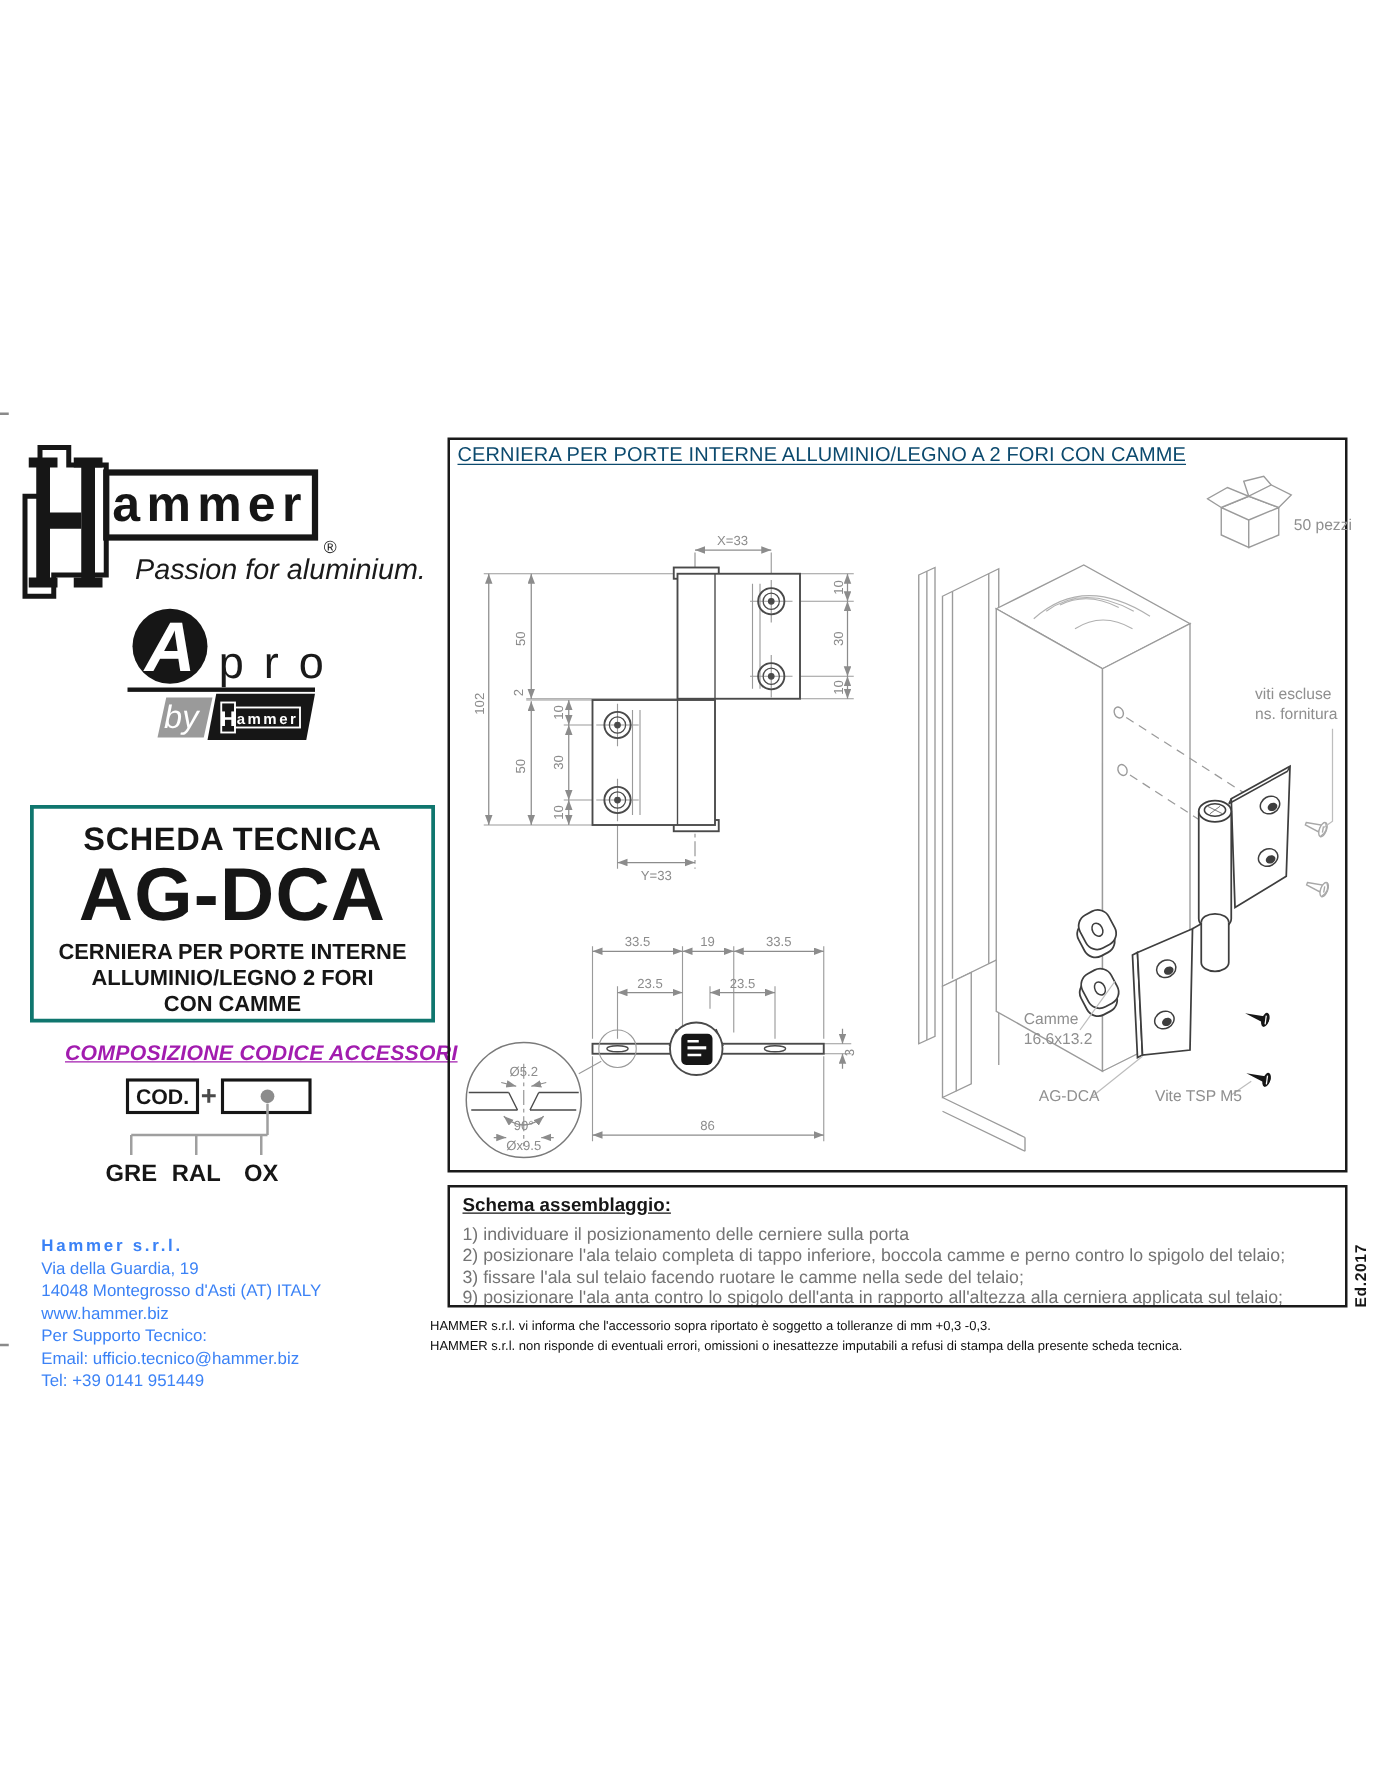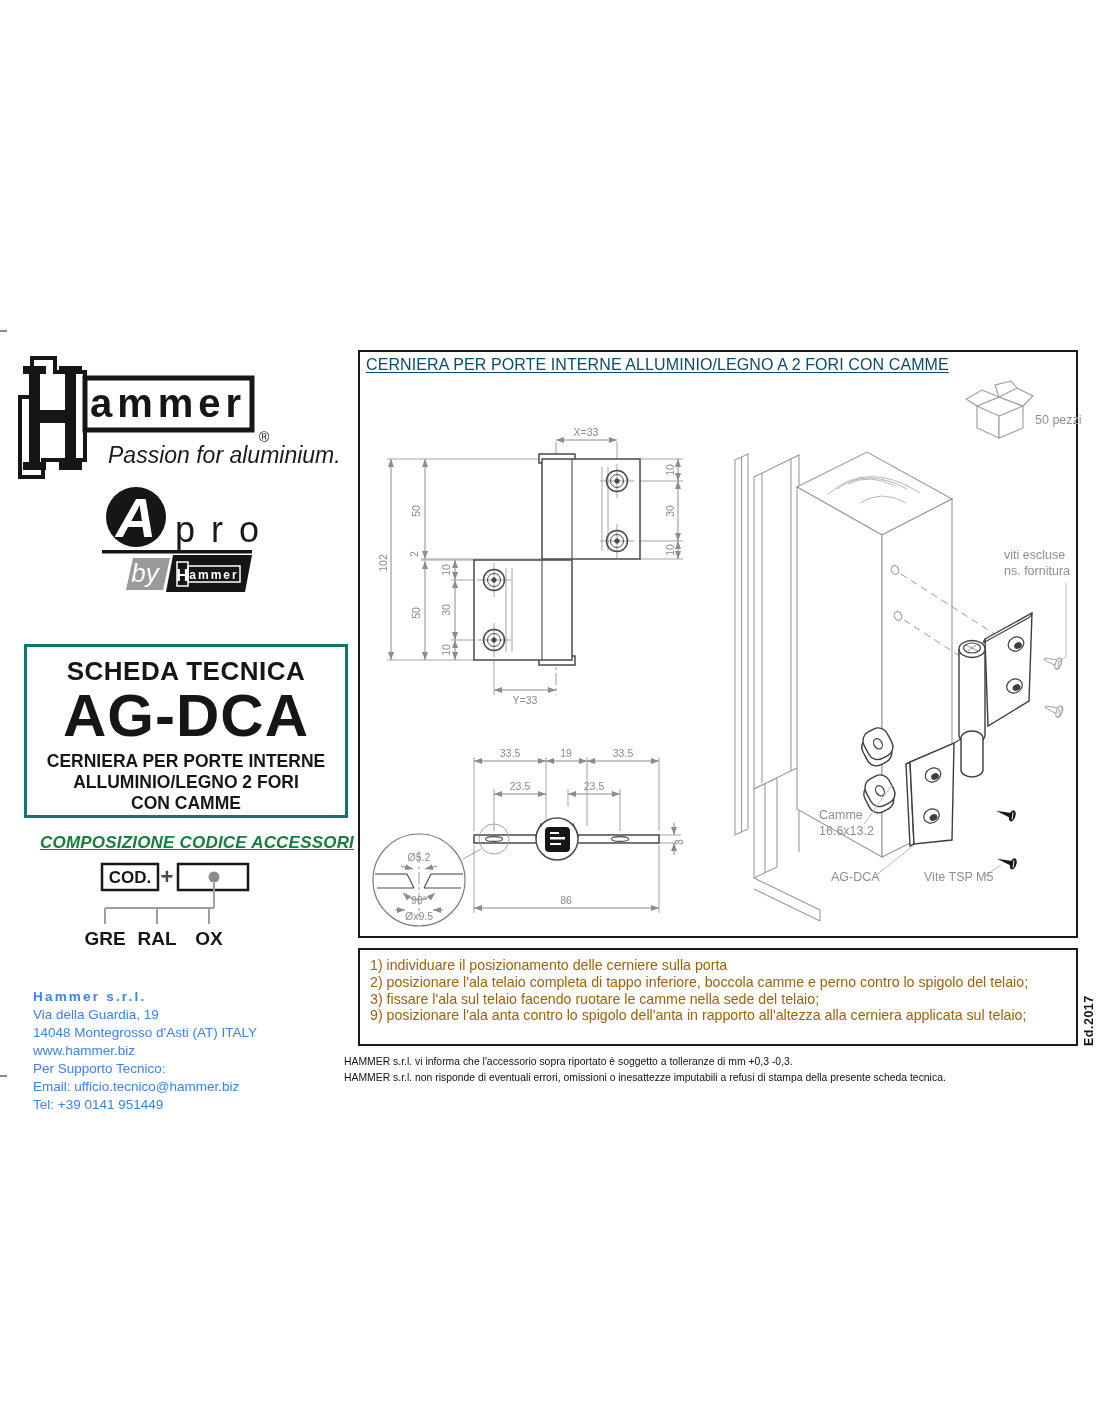--- a/index.html
+++ b/index.html
@@ -6,32 +6,32 @@
   body{width:1100px;height:1422px;background:#fff;position:relative;
        font-family:"Liberation Sans",sans-serif;color:#161616;overflow:hidden;}
   .abs{position:absolute;}
   svg text{font-family:"Liberation Sans",sans-serif;}
 
   
   .scheda-box{left:24px;top:644px;width:318px;height:168px;border:3px solid #0f766e;text-align:center;}
   .scheda-label{margin-top:9px;font-size:26px;font-weight:bold;letter-spacing:.5px;}
   .scheda-code{margin-top:0;font-size:60px;font-weight:bold;line-height:.98;letter-spacing:1px;}
   .scheda-desc{margin-top:5px;font-size:17.5px;font-weight:bold;line-height:1.22;}
-  .compo-title{left:40px;top:833px;font-size:17px;font-style:italic;font-weight:bold;
-               text-decoration:underline;letter-spacing:.2px;color:#15803d;}
+  .compo-title{left:52px;top:833px;font-size:17px;font-style:italic;font-weight:bold;
+               text-decoration:underline;letter-spacing:.2px;color:#a21caf;}
   .address{left:33px;top:988px;font-size:13.5px;line-height:1.33;color:#3b82f6;}
   .address .co-name{font-weight:bold;letter-spacing:2.2px;}
 
   
   .panel{left:358px;top:350px;width:716px;height:584px;border:2px solid #1a1a1a;}
   .panel-title{left:6px;top:4px;font-size:16px;font-weight:400;color:#0c4a6e;
                text-decoration:underline;text-underline-offset:2px;letter-spacing:.1px;}
   .schema-box{left:358px;top:948px;width:716px;height:94px;border:2px solid #1a1a1a;overflow:hidden;}
   .schema-title{margin:6px 0 0 10px;font-size:15px;font-weight:bold;text-decoration:underline;}
-  .schema-steps{margin:7px 0 0 10px;font-size:14.2px;line-height:1.18;color:#a16207;white-space:nowrap;}
+  .schema-steps{margin:7px 0 0 10px;font-size:14.2px;line-height:1.18;color:#737373;white-space:nowrap;}
   .disclaimer{left:344px;top:1054px;font-size:10.4px;line-height:1.5;color:#111;}
   .edition{left:1082px;top:1046px;transform:rotate(-90deg);transform-origin:0 0;
            font-size:12.5px;font-weight:bold;letter-spacing:.5px;white-space:nowrap;}
   .cropmark{width:7px;height:2px;background:#8a8a8a;}
 
   
   .pt   {stroke:#4a4a4a;stroke-width:1.5;fill:#fff;}            
   .ptn  {stroke:#4a4a4a;stroke-width:1.1;fill:none;}
   .thin {stroke:#9a9a9a;stroke-width:.9;fill:none;}
   .dimln{stroke:#8c8c8c;stroke-width:1;fill:none;}
@@ -426,20 +426,21 @@
       <text x="117" y="398" class="lbl3d">16.6x13.2</text>
       <path class="ldr" d="M172,440 L212,408"></path>
       <text x="129" y="444" class="lbl3d">AG-DCA</text>
       <path class="ldr" d="M283,439 L299,428"></path>
       <text x="222" y="444" class="lbl3d">Vite TSP M5</text>
     </g>
   </svg>
 </div>
 
 <div class="abs schema-box">
+  <div class="schema-title">Schema assemblaggio:</div>
   <div class="schema-steps">
     <div>1) individuare il posizionamento delle cerniere sulla porta</div>
     <div>2) posizionare l'ala telaio completa di tappo inferiore, boccola camme e perno contro lo spigolo del telaio;</div>
     <div>3) fissare l'ala sul telaio facendo ruotare le camme nella sede del telaio;</div>
     <div>9) posizionare l'ala anta contro lo spigolo dell'anta in rapporto all'altezza alla cerniera applicata sul telaio;</div>
 
   </div>
 </div>
 
 <div class="abs disclaimer">

